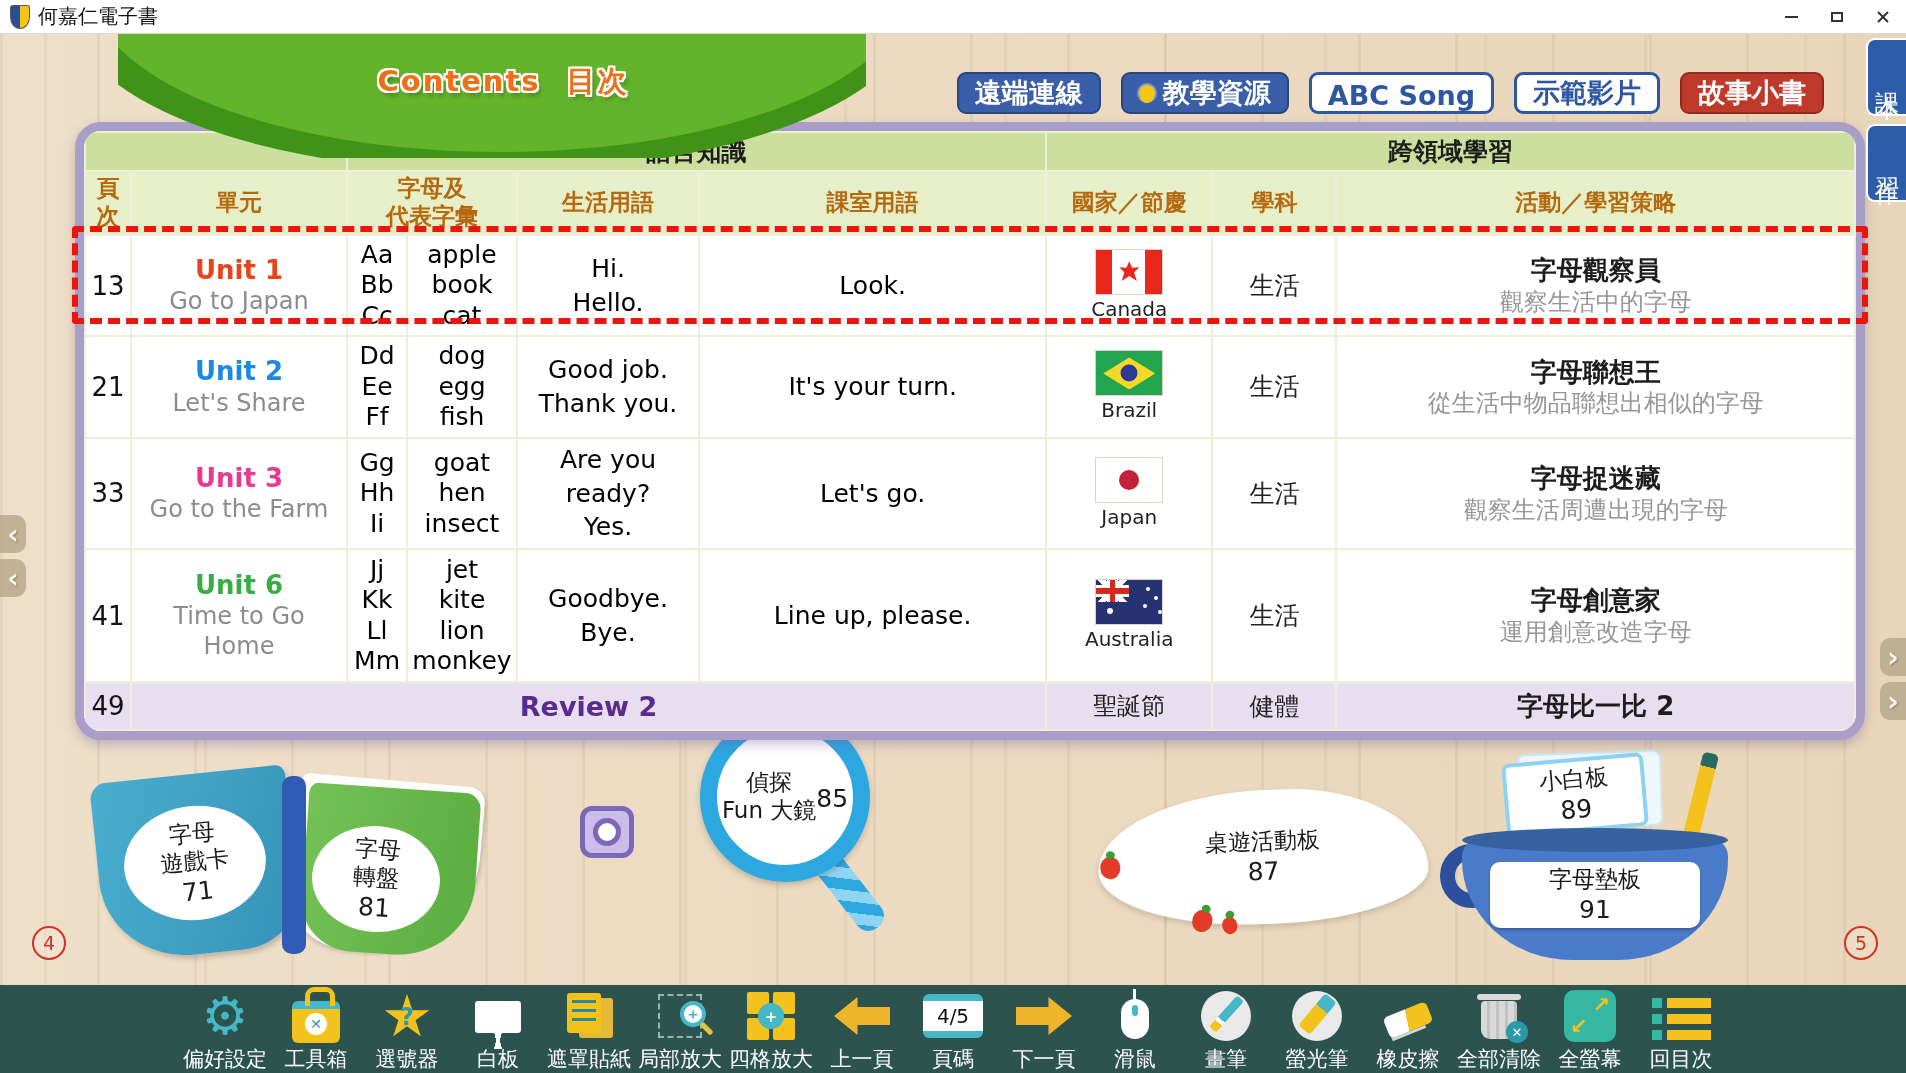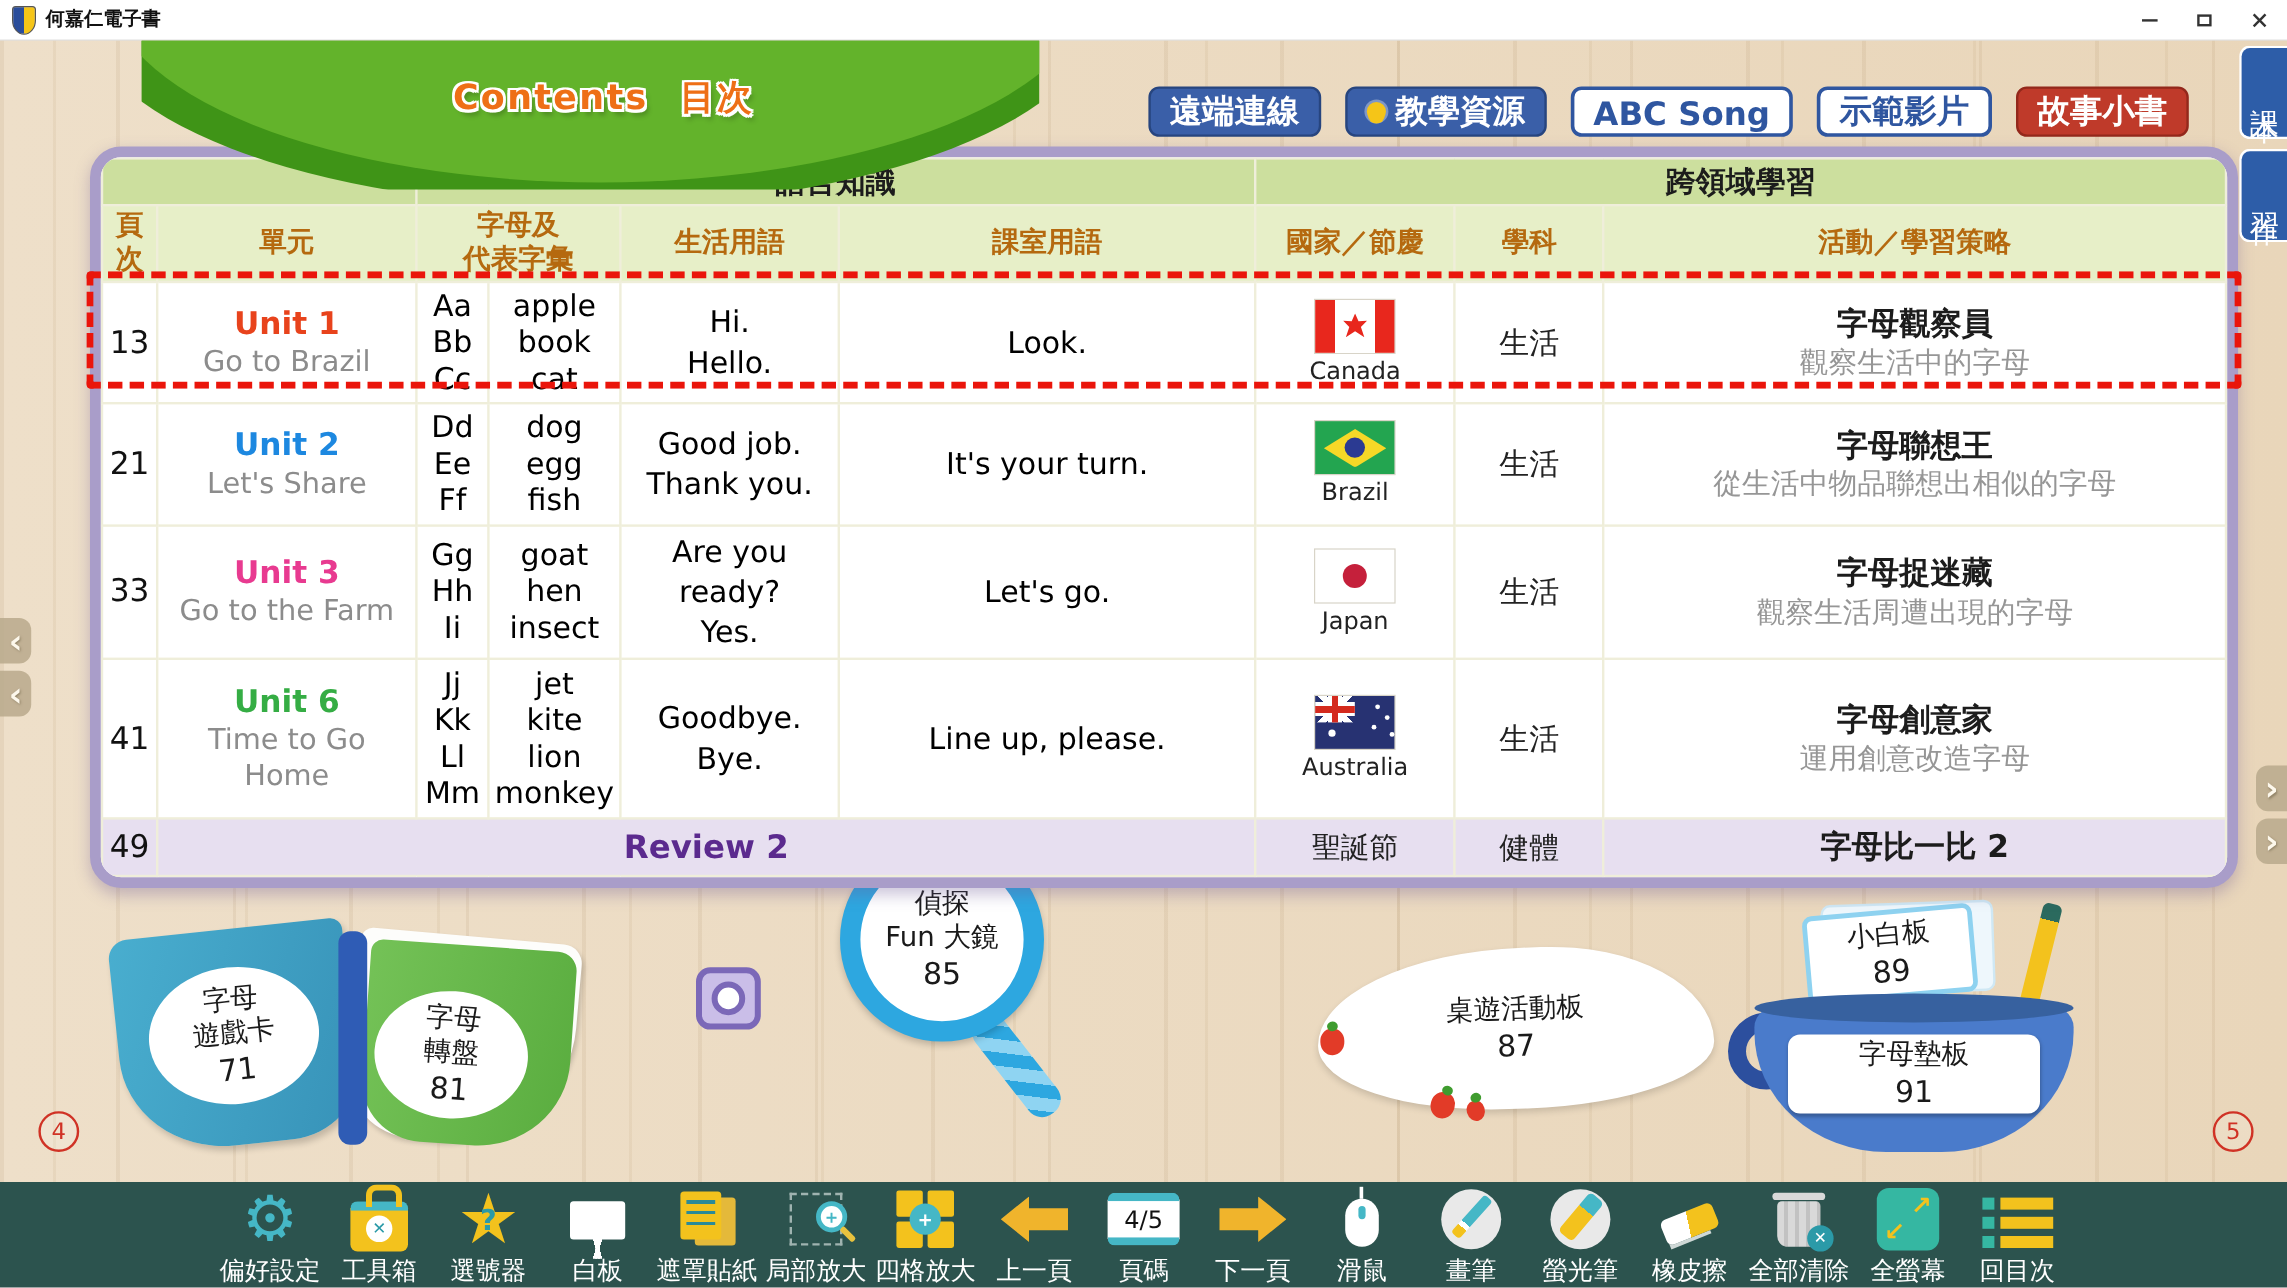--- a/index.html
+++ b/index.html
@@ -2,21 +2,21 @@
 <html><head>
 <meta charset="utf-8">
 <title>eBook</title>
 <style>
   html,body{margin:0;padding:0;background:#888;font-family:"DejaVu Sans","Liberation Sans",sans-serif;}
   #screen{position:relative;width:1906px;height:1073px;overflow:hidden;background:#fff;}
 
   
   .titlebar{position:absolute;left:0;top:0;width:100%;height:34px;background:#fff;border-bottom:1px solid #d8d8d8;display:flex;align-items:center;box-sizing:border-box;}
   .app-logo{width:20px;height:24px;margin:0 8px 0 10px;background:linear-gradient(90deg,#2a4d9b 0 50%,#f5c518 50%);border-radius:3px 3px 50% 50%;border:1px solid #555;box-sizing:border-box;}
-  .app-title{font-size:16px;color:#111;font-weight:bold;}
+  .app-title{font-size:20px;color:#111;}
   .win-controls{position:absolute;right:0;top:0;height:34px;display:flex;}
   .wc{width:46px;height:34px;display:flex;align-items:center;justify-content:center;cursor:pointer;}
   .wc-min{width:13px;height:2px;background:#333;}
   .wc-max{width:12px;height:10px;border:2px solid #333;box-sizing:border-box;}
   .wc-close{position:relative;width:14px;height:14px;}
   .wc-close::before,.wc-close::after{content:"";position:absolute;left:0;top:6px;width:14px;height:2px;background:#333;}
   .wc-close::before{transform:rotate(45deg);} .wc-close::after{transform:rotate(-45deg);}
 
   
   .content{position:absolute;left:0;top:34px;width:100%;height:951px;
@@ -117,21 +117,21 @@
 
   .plate-wrap{position:absolute;left:516px;top:772px;width:182px;height:150px;cursor:pointer;}
   .plate-tab{position:absolute;left:50%;top:0;transform:translateX(-50%);width:54px;height:52px;background:#cabee8;border:5px solid #7b68b8;border-radius:12px;box-sizing:border-box;}
   .plate-tab .hole{position:absolute;left:50%;top:50%;transform:translate(-50%,-50%);width:18px;height:18px;border-radius:50%;background:#fff;border:5px solid #7b68b8;box-sizing:content-box;}
   .plate-body{position:absolute;left:0;top:38px;width:182px;height:112px;background:#fff;border:5px solid #7b68b8;border-radius:14px;box-sizing:border-box;overflow:hidden;}
   .plate-band{position:absolute;left:0;top:0;width:100%;height:32px;background:#cabee8;}
   .plate-text{position:absolute;left:0;top:36px;width:100%;}
 
   .mag{position:absolute;left:700px;top:664px;width:190px;height:240px;cursor:pointer;}
   .mag .handle{position:absolute;left:132px;top:140px;width:30px;height:100px;background:repeating-linear-gradient(45deg,#2da7e0 0 11px,#8fd4f2 11px 22px);border-radius:14px;transform:rotate(-38deg);}
-  .mag .lens{position:absolute;left:0;top:0;width:170px;height:170px;border-radius:50%;background:#fff;border:17px solid #2da7e0;box-sizing:border-box;display:flex;flex-direction:column;align-items:center;justify-content:center;box-shadow:0 3px 6px rgba(0,0,0,.2);}
+  .mag .lens{position:absolute;left:0;top:14px;width:170px;height:170px;border-radius:50%;background:#fff;border:17px solid #2da7e0;box-sizing:border-box;display:flex;flex-direction:row;align-items:center;justify-content:center;box-shadow:0 3px 6px rgba(0,0,0,.2);}
 
   .blob{position:absolute;left:1098px;top:756px;width:330px;height:134px;background:#fff;border-radius:55% 45% 50% 50%/60% 65% 40% 45%;transform:rotate(-2deg);display:flex;flex-direction:column;align-items:center;justify-content:center;box-shadow:0 3px 6px rgba(0,0,0,.15);cursor:pointer;}
   .berry{position:absolute;width:20px;height:22px;background:#e23b28;border-radius:50% 50% 55% 55%;}
   .berry::after{content:"";position:absolute;left:6px;top:-6px;width:9px;height:8px;background:#3f9c2f;border-radius:50%;}
   .berry-1{left:2px;top:62px;} .berry-2{left:92px;top:118px;transform:rotate(18deg);} .berry-3{left:122px;top:126px;width:15px;height:17px;transform:rotate(-14deg);}
 
   .basket{position:absolute;left:1456px;top:716px;width:300px;height:220px;cursor:pointer;}
   .basket .card-stack{position:absolute;left:62px;top:2px;width:140px;height:72px;background:#eef7fc;border:2px solid #cfe8f4;border-radius:8px;transform:rotate(-2deg);}
   .basket .card-top{position:absolute;left:48px;top:8px;width:142px;height:74px;background:#fff;border:4px solid #8ed2f0;border-radius:8px;transform:rotate(-5deg);display:flex;flex-direction:column;align-items:center;justify-content:center;box-sizing:border-box;}
   .basket .pencil{position:absolute;left:236px;top:2px;width:16px;height:94px;background:linear-gradient(180deg,#2b6a5e 0 14px,#f3c21d 14px);border-radius:5px;transform:rotate(14deg);}
@@ -269,21 +269,21 @@
             <th>國家／節慶</th>
             <th>學科</th>
             <th>活動／學習策略</th>
           </tr>
         </thead>
         <tbody>
           <tr class="unit" style="height:84px;">
             <td class="c-page">13</td>
             <td>
                 <div class="u-title" style="color: rgb(232, 67, 28);">Unit 1</div>
-                <div class="u-sub">Go to Brazil</div>
+                <div class="u-sub">Go to Japan</div>
               </td>
             <td class="c-letters">Aa
 Bb
 Cc</td>
             <td class="c-words">apple
 book
 cat</td>
             <td class="c-life">Hi.
 Hello.</td>
             <td class="c-class">Look.</td>

